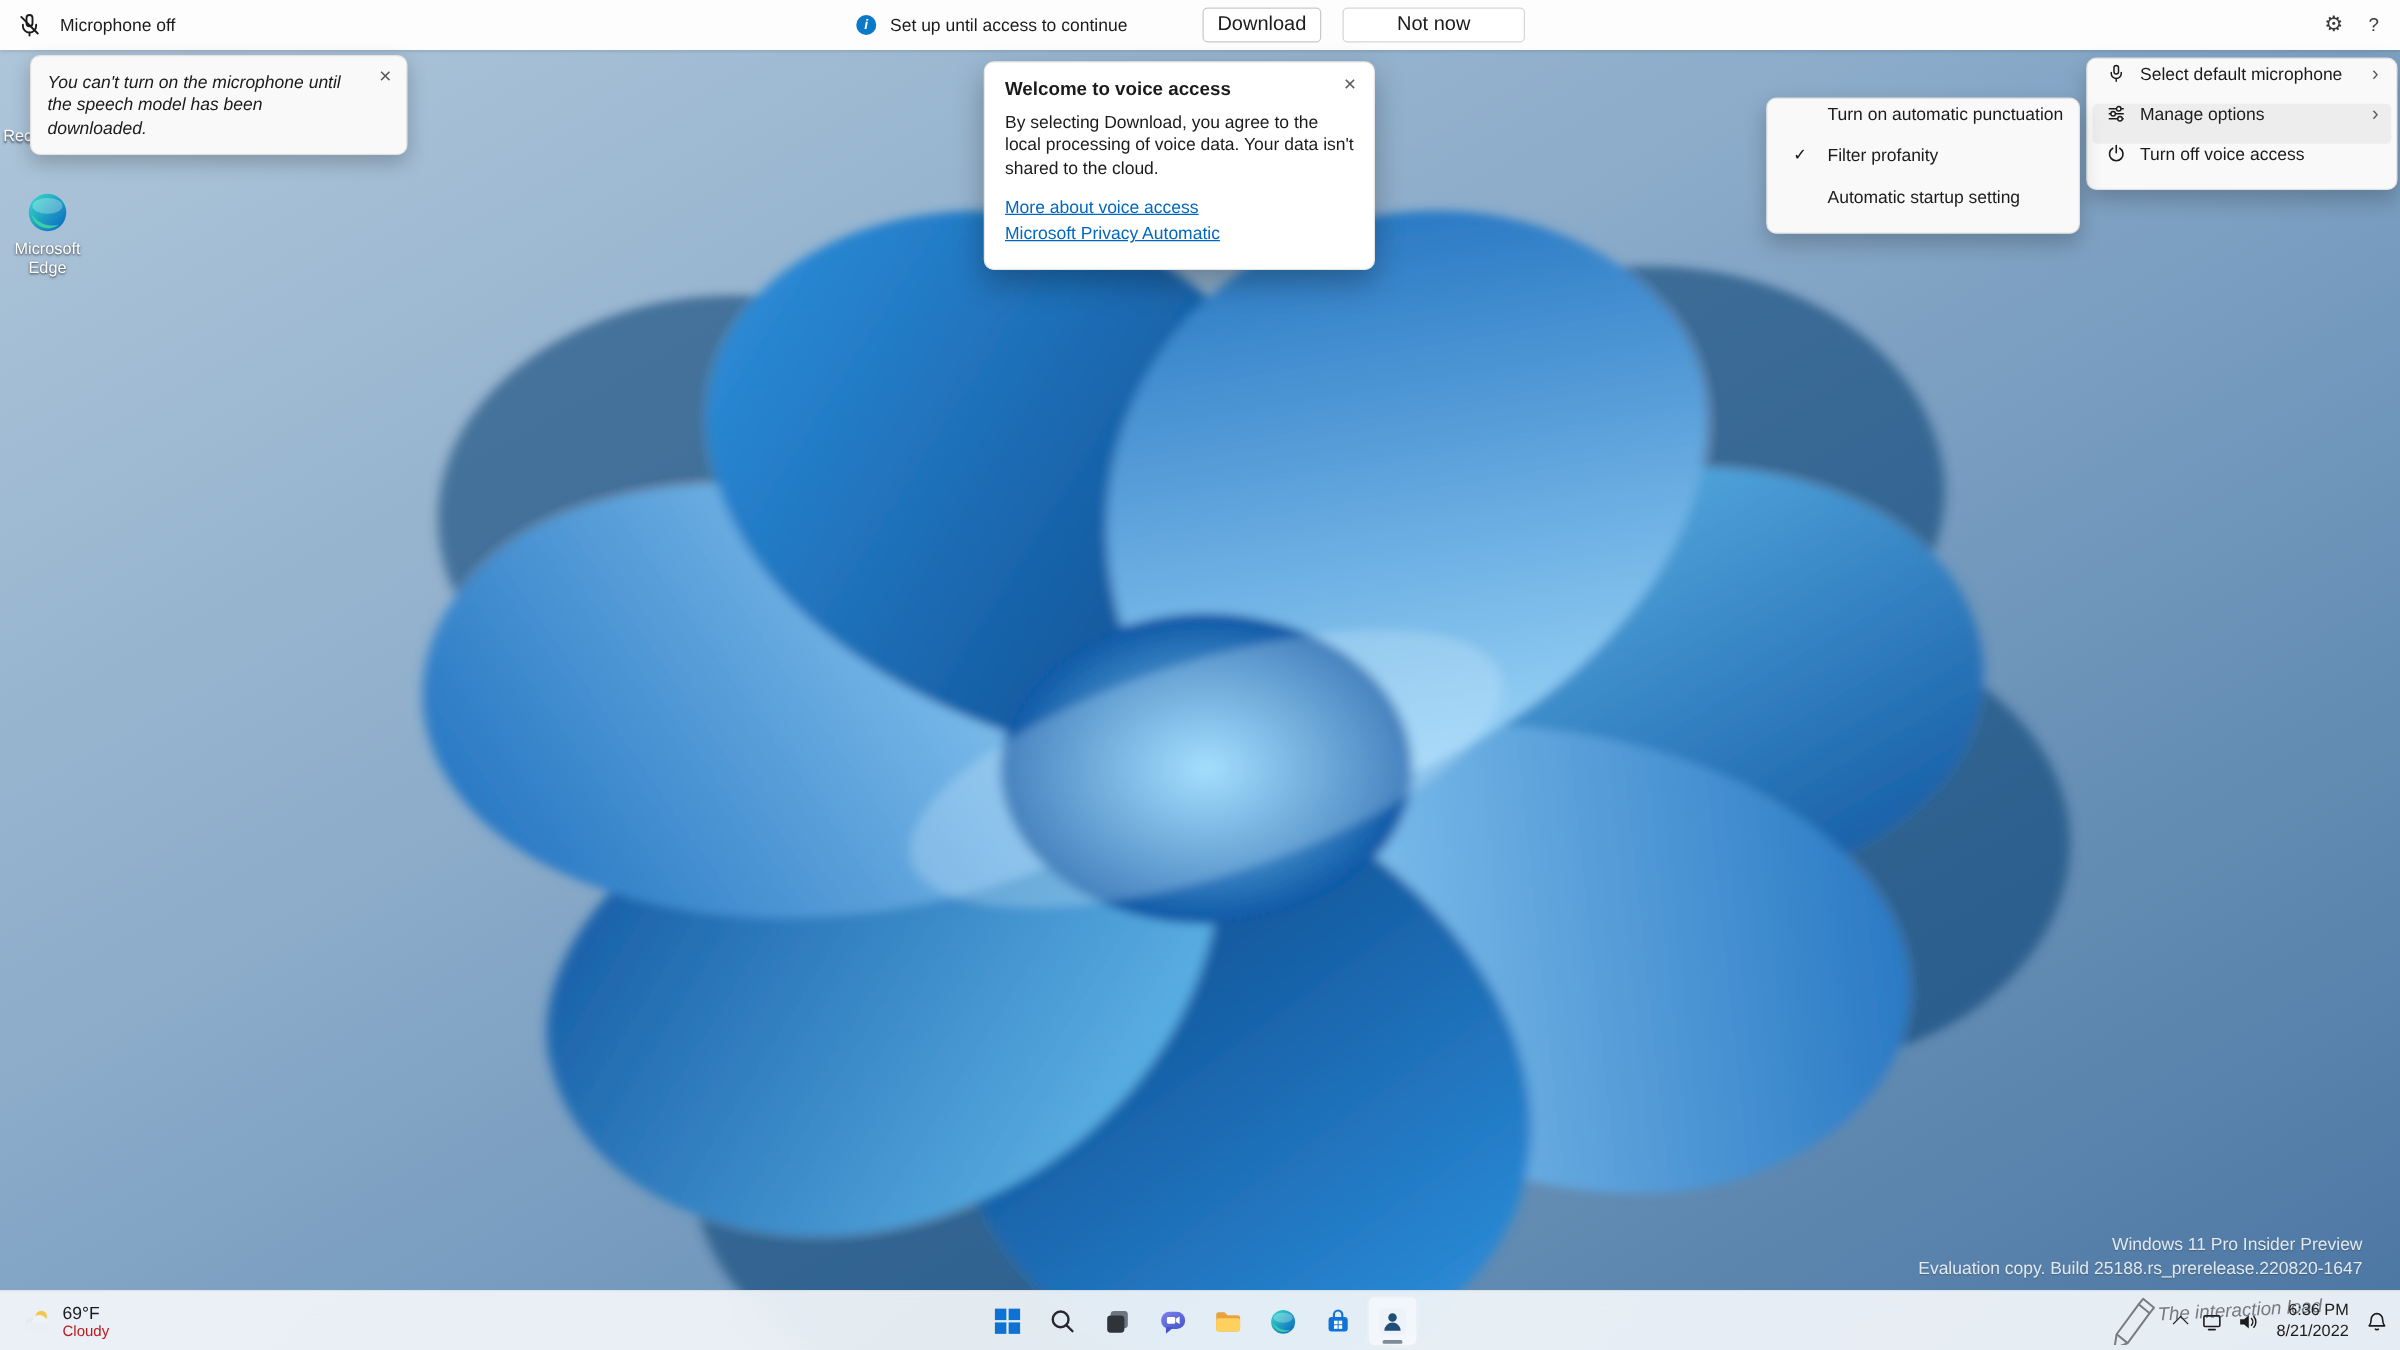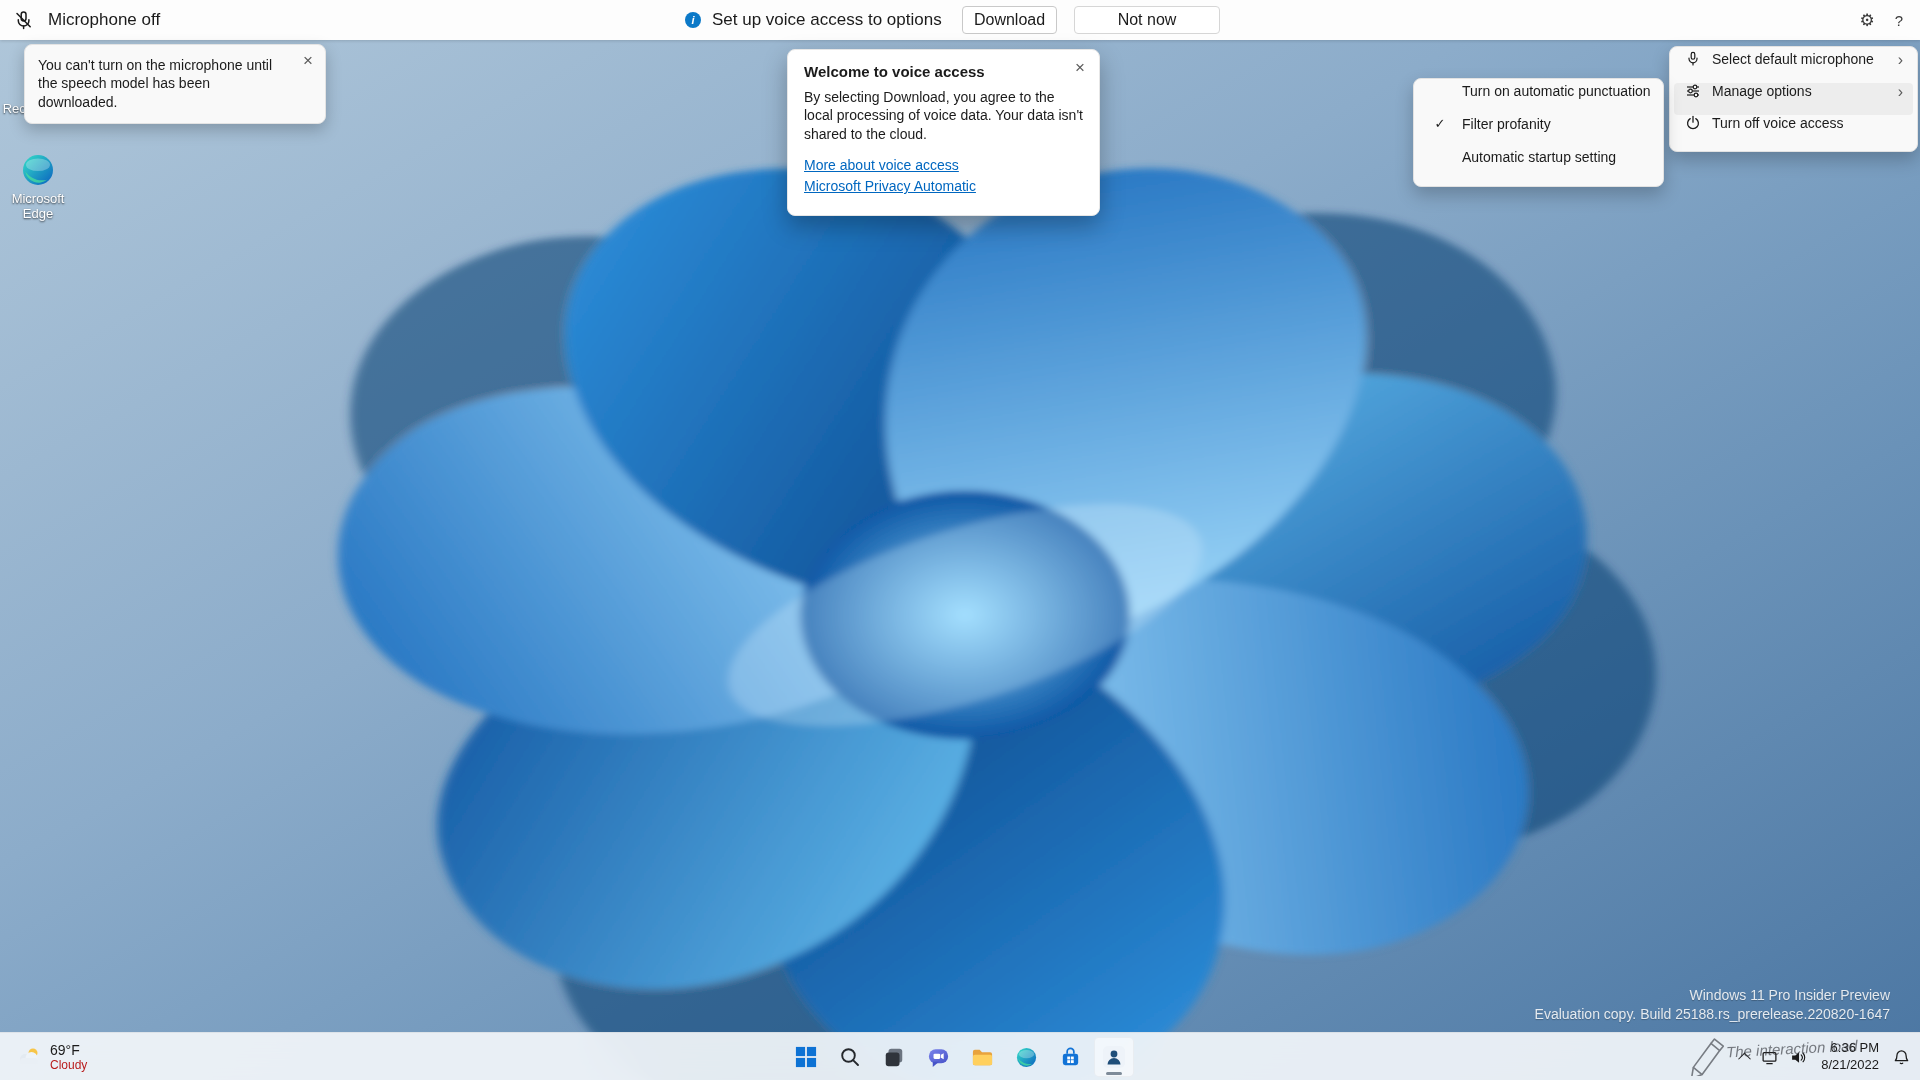--- a/index.html
+++ b/index.html
@@ -22,21 +22,21 @@
                text-shadow:0 1px 1px rgba(0,0,0,.25); }
 
   
   #ink-note { left:1726px; top:1040px; z-index:70; transform:rotate(-3deg);
               font-size:15px; font-style:italic; color:rgba(45,48,55,.62); white-space:nowrap; }
   #ink-pencil { left:1682px; top:1032px; z-index:70; opacity:.6; }
 
   
   #va-bar { left:0; top:0; width:1920px; height:40px; background:#fdfdfd;
             box-shadow:0 1px 3px rgba(0,0,0,.14); z-index:50; }
-  #va-bar .txt14 { font-size:17px; line-height:40px; }
+  #va-bar .txt14 { font-size:14px; line-height:40px; }
   #mic-off-btn { left:8px; top:6px; width:30px; height:28px; display:flex;
                  align-items:center; justify-content:center; border-radius:4px; cursor:pointer; }
   #mic-status { left:48px; top:0; }
   #setup-info-icon { left:685px; top:12px; width:16px; height:16px; border-radius:50%;
                      background:#0b79c8; color:#fff; font-size:11px; font-weight:bold;
                      text-align:center; line-height:16px; font-style:italic; }
   #setup-msg { left:712px; top:0; }
   .bar-btn { top:6px; height:28px; background:#fff; border:1px solid #d6d6d6;
              border-radius:4px; font-size:16px; text-align:center; cursor:pointer;
              display:flex; align-items:center; justify-content:center; color:#1b1b1b; }
@@ -46,21 +46,21 @@
              display:flex; align-items:center; justify-content:center; cursor:pointer; }
   #va-help { left:1886px; top:5px; width:26px; height:30px; font-size:15px; color:#3a3a3a;
              display:flex; align-items:center; justify-content:center; cursor:pointer; }
 
   .close-x { font-size:17px; color:#5c5c5c; width:22px; height:22px; line-height:20px;
              text-align:center; border-radius:4px; cursor:pointer; }
 
   
   #mic-tooltip { left:24px; top:44px; width:302px; z-index:80; background:#f9f9f9;
                  border:1px solid #e3e3e3; border-radius:8px; padding:11px 34px 12px 13px;
-                 box-shadow:0 6px 16px rgba(0,0,0,.22); font-size:14px; line-height:1.32; }
+                 box-shadow:0 6px 16px rgba(0,0,0,.22); font-size:14px; line-height:1.32;font-style:italic; }
   #mic-tooltip .close-x { position:absolute; right:6px; top:6px; }
 
   
   #welcome { left:787px; top:49px; width:313px; z-index:90; background:#fff;
              border:1px solid #e6e6e6; border-radius:8px; padding:13px 16px 16px 16px;
              box-shadow:0 10px 24px rgba(0,0,0,.28); }
   #welcome h1 { font-size:15px; font-weight:bold; margin-bottom:8px; }
   #welcome p { font-size:14px; line-height:1.32; margin-bottom:14px; }
   #welcome p.last { margin-bottom:14px; }
   #welcome a { display:block; font-size:14px; color:#0067c0; text-decoration:underline;
@@ -196,21 +196,21 @@
           <rect x="8.2" y="2" width="4.8" height="9" rx="2.4"></rect>
           <path d="M5.3 9.8 v1 a5.3 5.3 0 0 0 10.6 0 v-1"></path>
           <line x1="10.6" y1="16" x2="10.6" y2="18.4"></line>
           <line x1="4" y1="3.5" x2="17.2" y2="16.8"></line>
         </g>
       </svg>
     </div>
     <div id="mic-status" class="abs txt14">Microphone off</div>
 
     <div id="setup-info-icon" class="abs">i</div>
-    <div id="setup-msg" class="abs txt14">Set up voice access to options</div>
+    <div id="setup-msg" class="abs txt14">Set up until access to continue</div>
 
     <div id="download-btn" class="abs bar-btn">Download</div>
     <div id="notnow-btn" class="abs bar-btn">Not now</div>
 
     <div id="va-gear" class="abs">⚙</div>
     <div id="va-help" class="abs">?</div>
   </div>
 
   <div id="mic-tooltip" class="abs">
     <span>You can't turn on the microphone until the speech model has been downloaded.</span>

